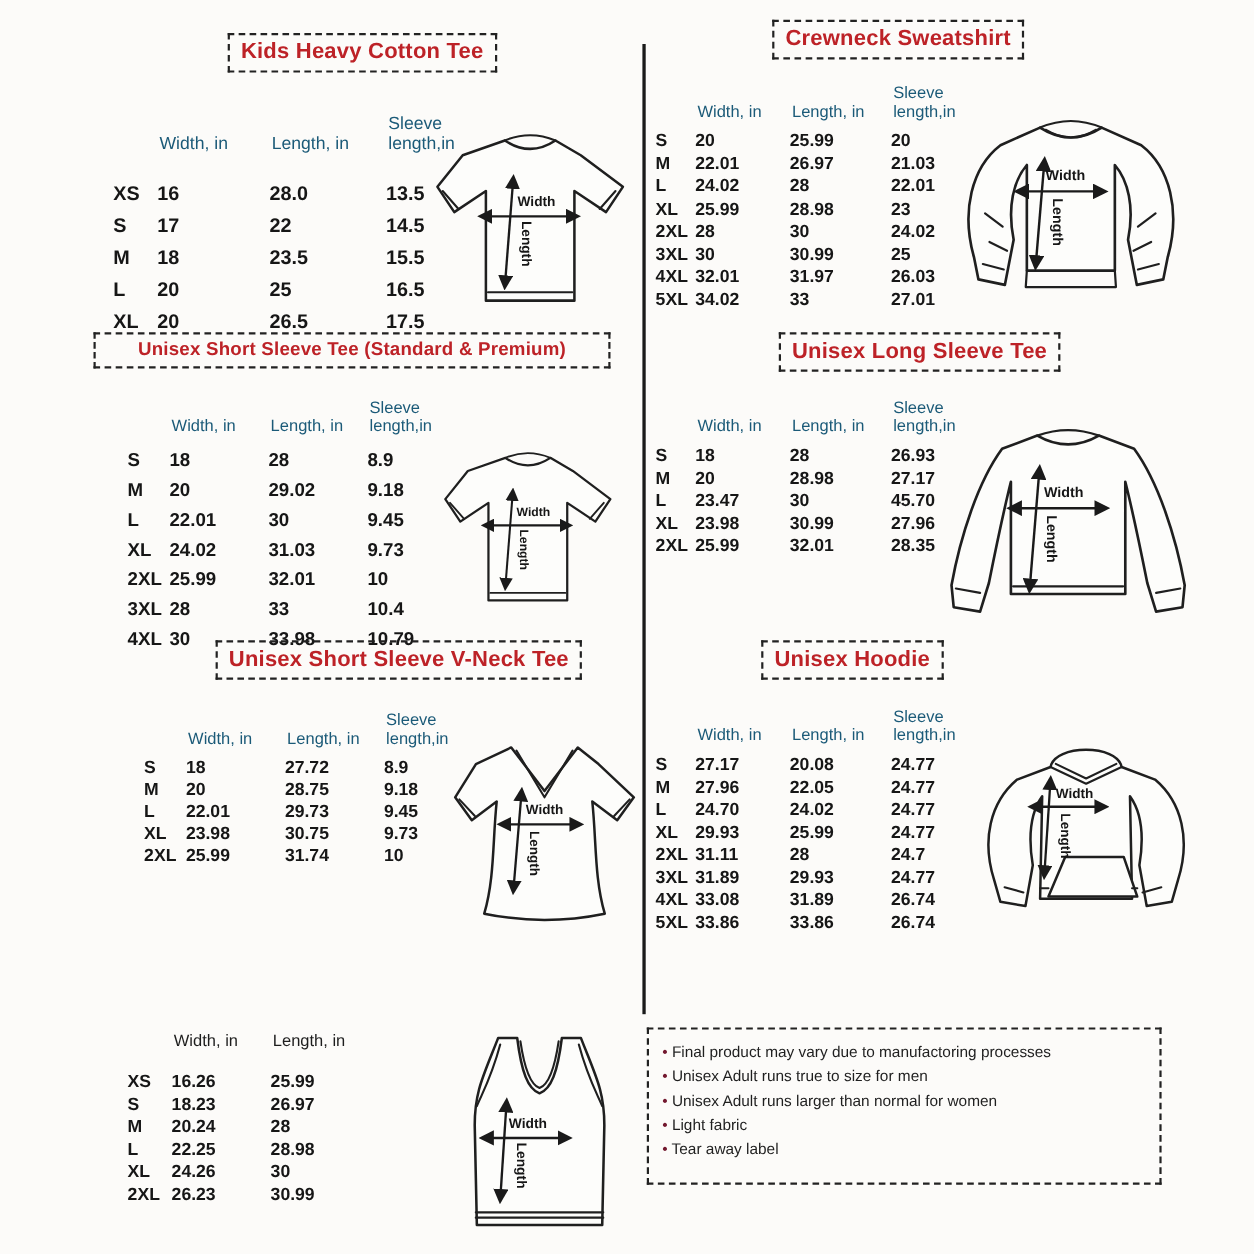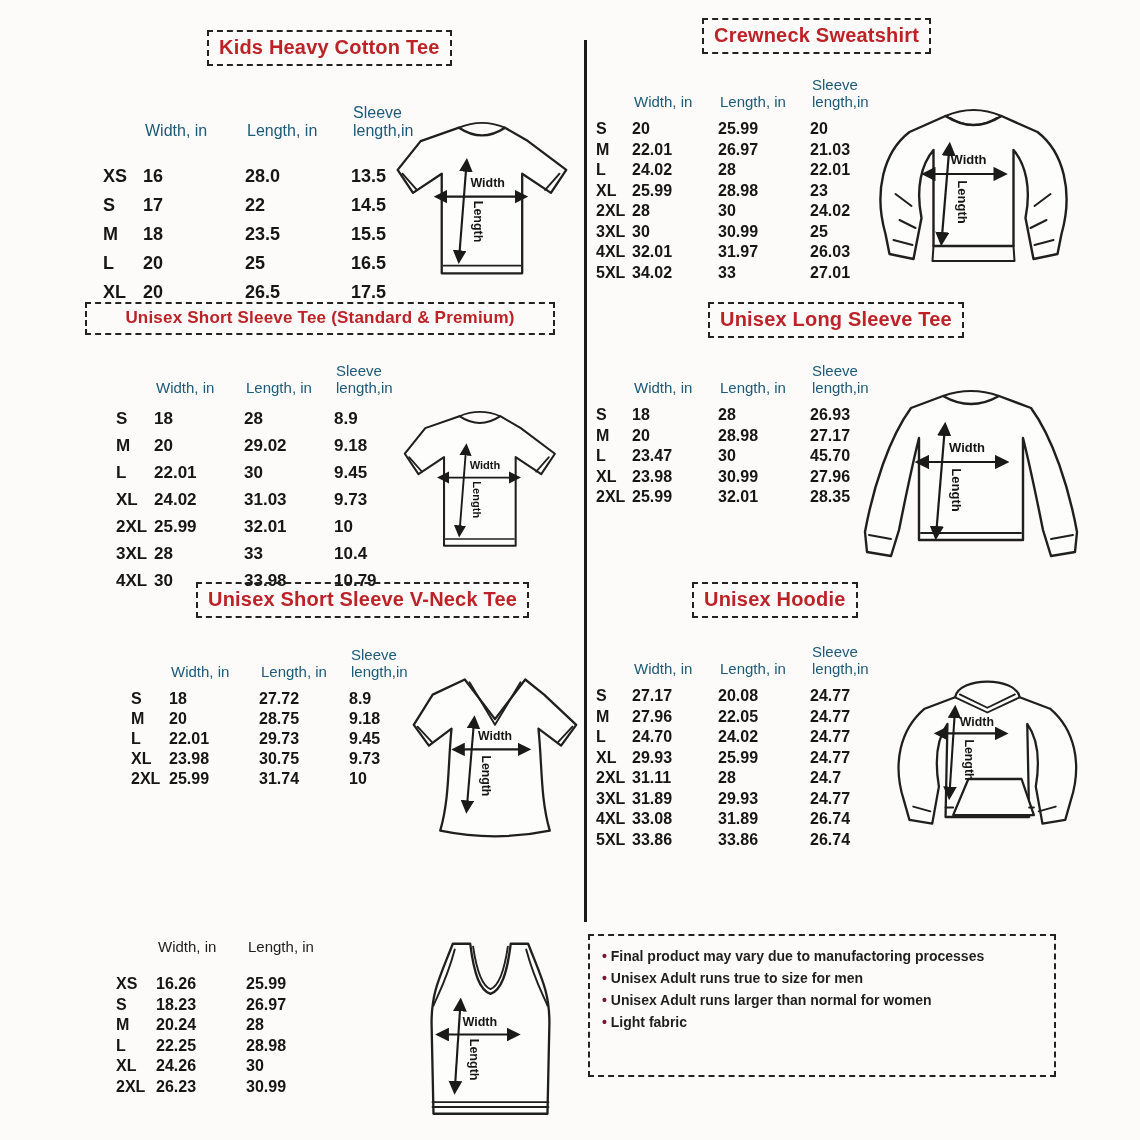--- a/index.html
+++ b/index.html
@@ -50,21 +50,21 @@
   svg.garment{position:absolute;overflow:visible;}
   .g-outline{fill:#fdfdfb;stroke:#1f1f1f;stroke-width:2.4;stroke-linejoin:round;}
   .g-line{fill:none;stroke:#1f1f1f;stroke-width:2;stroke-linecap:round;stroke-linejoin:round;}
   .g-arrow{stroke:#1a1a1a;stroke-width:2.2;}
   .g-label{font-family:"Liberation Sans",sans-serif;font-size:13px;font-weight:bold;fill:#161616;text-anchor:middle;}
   .notes-box{
     position:absolute;left:588px;top:934px;width:468px;height:143px;
     border:2px dashed #222;box-sizing:border-box;
   }
   .notes-box ul{list-style:none;margin:0;padding:9px 6px 0 12px;}
-  .note-item{font-size:14px;font-weight:bold;color:#1f1f1f;line-height:22px;white-space:nowrap;}
+  .note-item{font-size:14px;font-weight:normal;color:#1f1f1f;line-height:22px;white-space:nowrap;}
   .note-item::before{content:"\2022  ";color:#73182f;}
 </style>
 </head>
 <body>
 
 <svg width="0" height="0" style="position:absolute">
   <defs>
     <marker id="arrow" viewBox="0 0 10 10" refX="7" refY="5" markerWidth="6.5" markerHeight="6.5" orient="auto-start-reverse">
       <path d="M0,0L10,5L0,10Z" fill="#1a1a1a"></path>
     </marker>
@@ -571,14 +571,15 @@
     <text class="g-label" x="62" y="128" transform="rotate(90 62 128)">Length</text>
   </svg>
 </div>
 
 <div class="notes-box">
   <ul>
       <li class="note-item">Final product may vary due to manufactoring processes</li>
       <li class="note-item">Unisex Adult runs true to size for men</li>
       <li class="note-item">Unisex Adult runs larger than normal for women</li>
       <li class="note-item">Light fabric</li>
+      <li class="note-item">Tear away label</li>
     </ul>
 </div>
 
 </body></html>

